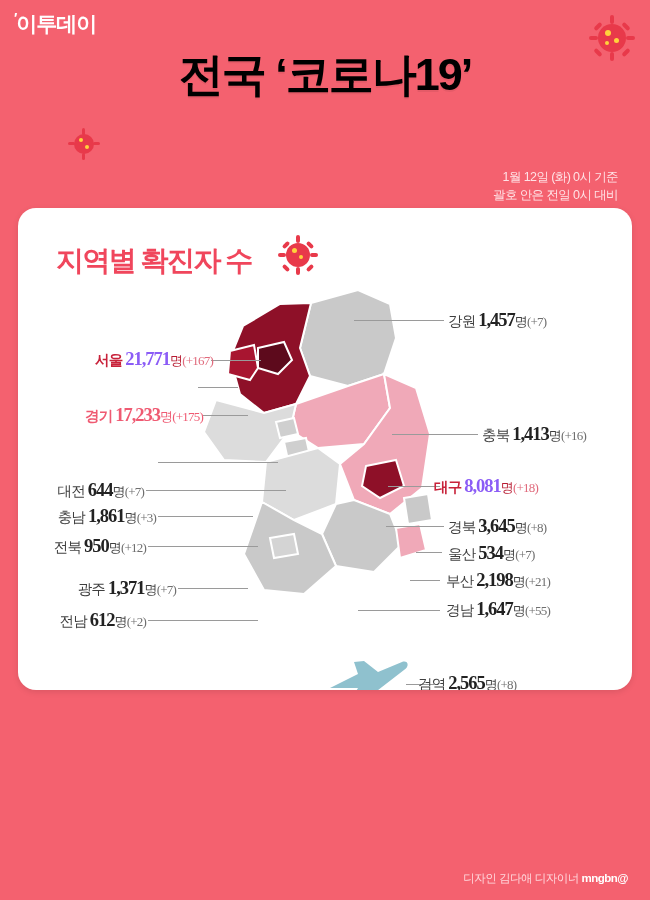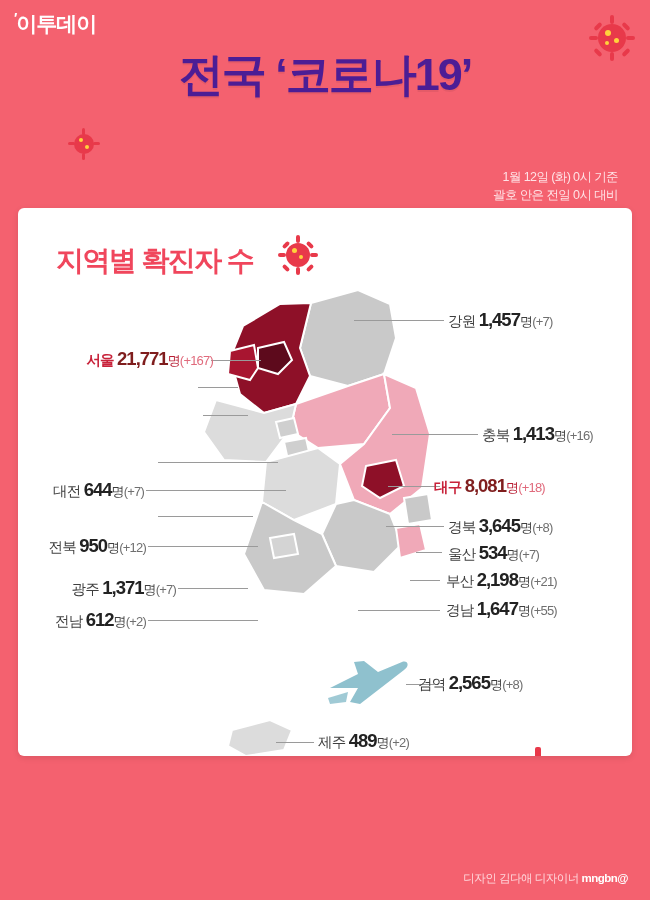--- a/index.html
+++ b/index.html
@@ -11,62 +11,63 @@
     position:relative;
   }
   
   .brand{
     position:absolute;top:10px;left:14px;
     color:#ffffff;font-size:21px;font-weight:bold;letter-spacing:-1px;
   }
   .brand .tick{font-size:14px;vertical-align:top;}
   .title{
     position:absolute;top:48px;left:0;width:650px;
-    text-align:center;color:#4c1d95;
+    text-align:center;color:#000000;
     font-size:45px;font-weight:bold;line-height:1.22;
     letter-spacing:-2px;
     text-shadow:0 2px 0 rgba(0,0,0,0.06);
   }
   .title .l2{display:block;}
   .datenote{
     position:absolute;top:168px;right:32px;
     color:#ffe2e6;font-size:12.5px;line-height:1.45;text-align:right;
     letter-spacing:-0.6px;
   }
   
   .virus{position:absolute;}
   .virus .body{border-radius:50%;background:#e8394a;position:absolute;}
   .virus .sp{position:absolute;background:#e8394a;border-radius:2px;}
   .virus .dot{position:absolute;background:#ffd23c;border-radius:50%;}
 
   
   .card{
-    position:absolute;left:18px;top:208px;width:614px;height:548px;
-    background:#ffffff;border-radius:6px;
+    position:absolute;left:18px;top:208px;width:614px;height:482px;
+    background:#ffffff;border-radius:18px;
     box-shadow:0 2px 6px rgba(0,0,0,0.10);
     overflow:hidden;
+    font-family:Liberation Serif, serif;
   }
   .card-title{
     position:absolute;left:38px;top:34px;
     color:#f0465c;font-size:28px;font-weight:bold;letter-spacing:-1.6px;
   }
   
   .mapwrap{position:absolute;left:0;top:0;width:614px;height:650px;}
   
   .lbl{
     position:absolute;white-space:nowrap;
     font-size:14.5px;color:#3f3f3f;letter-spacing:-0.8px;
     line-height:1;
   }
   .lbl .reg{font-size:14.5px;color:#3f3f3f;}
   .lbl .num{font-size:18.5px;font-weight:bold;color:#222;letter-spacing:-1px;}
   .lbl .unit{font-size:13px;color:#3f3f3f;}
   .lbl .delta{font-size:13px;color:#6f6f6f;}
   .lbl.hi .reg{color:#c8223a;font-weight:bold;}
-  .lbl.hi .num{color:#7f1d1d;}
+  .lbl.hi .num{color:#8b5cf6;}
   .lbl.hi .unit{color:#b71c32;}
   .lbl.hi .delta{color:#e06a7c;}
   .lbl.pk .reg{color:#ef5a72;font-weight:bold;}
   .lbl.pk .num{color:#ef5a72;}
   .lbl.pk .unit{color:#ef5a72;}
   .lbl.pk .delta{color:#ef5a72;}
   .lbl.r{text-align:right;}
   
   .ldr{position:absolute;background:#9a9a9a;height:1px;}
   .credit{
@@ -204,32 +205,40 @@
     <span class="reg">강원</span>
     <span class="num">1,457</span><span class="unit">명</span><span class="delta">(+7)</span>
   </div>
 
   <div class="lbl hi r" style="left:10px;top:142px;width:185px;">
     <span class="reg">서울</span>
     <span class="num">21,771</span><span class="unit">명</span><span class="delta">(+167)</span>
   </div>
 
 
+  <div class="lbl pk r" style="left:10px;top:198px;width:175px;">
+    <span class="reg">경기</span>
+    <span class="num">17,233</span><span class="unit">명</span><span class="delta">(+175)</span>
+  </div>
 
   <div class="lbl" style="left:464px;top:217px;">
     <span class="reg">충북</span>
     <span class="num">1,413</span><span class="unit">명</span><span class="delta">(+16)</span>
   </div>
 
 
   <div class="lbl r" style="left:10px;top:273px;width:116px;">
     <span class="reg">대전</span>
     <span class="num">644</span><span class="unit">명</span><span class="delta">(+7)</span>
   </div>
 
+  <div class="lbl r" style="left:10px;top:299px;width:128px;">
+    <span class="reg">충남</span>
+    <span class="num">1,861</span><span class="unit">명</span><span class="delta">(+3)</span>
+  </div>
 
   <div class="lbl r" style="left:10px;top:329px;width:118px;">
     <span class="reg">전북</span>
     <span class="num">950</span><span class="unit">명</span><span class="delta">(+12)</span>
   </div>
 
   <div class="lbl r" style="left:10px;top:371px;width:148px;">
     <span class="reg">광주</span>
     <span class="num">1,371</span><span class="unit">명</span><span class="delta">(+7)</span>
   </div>

